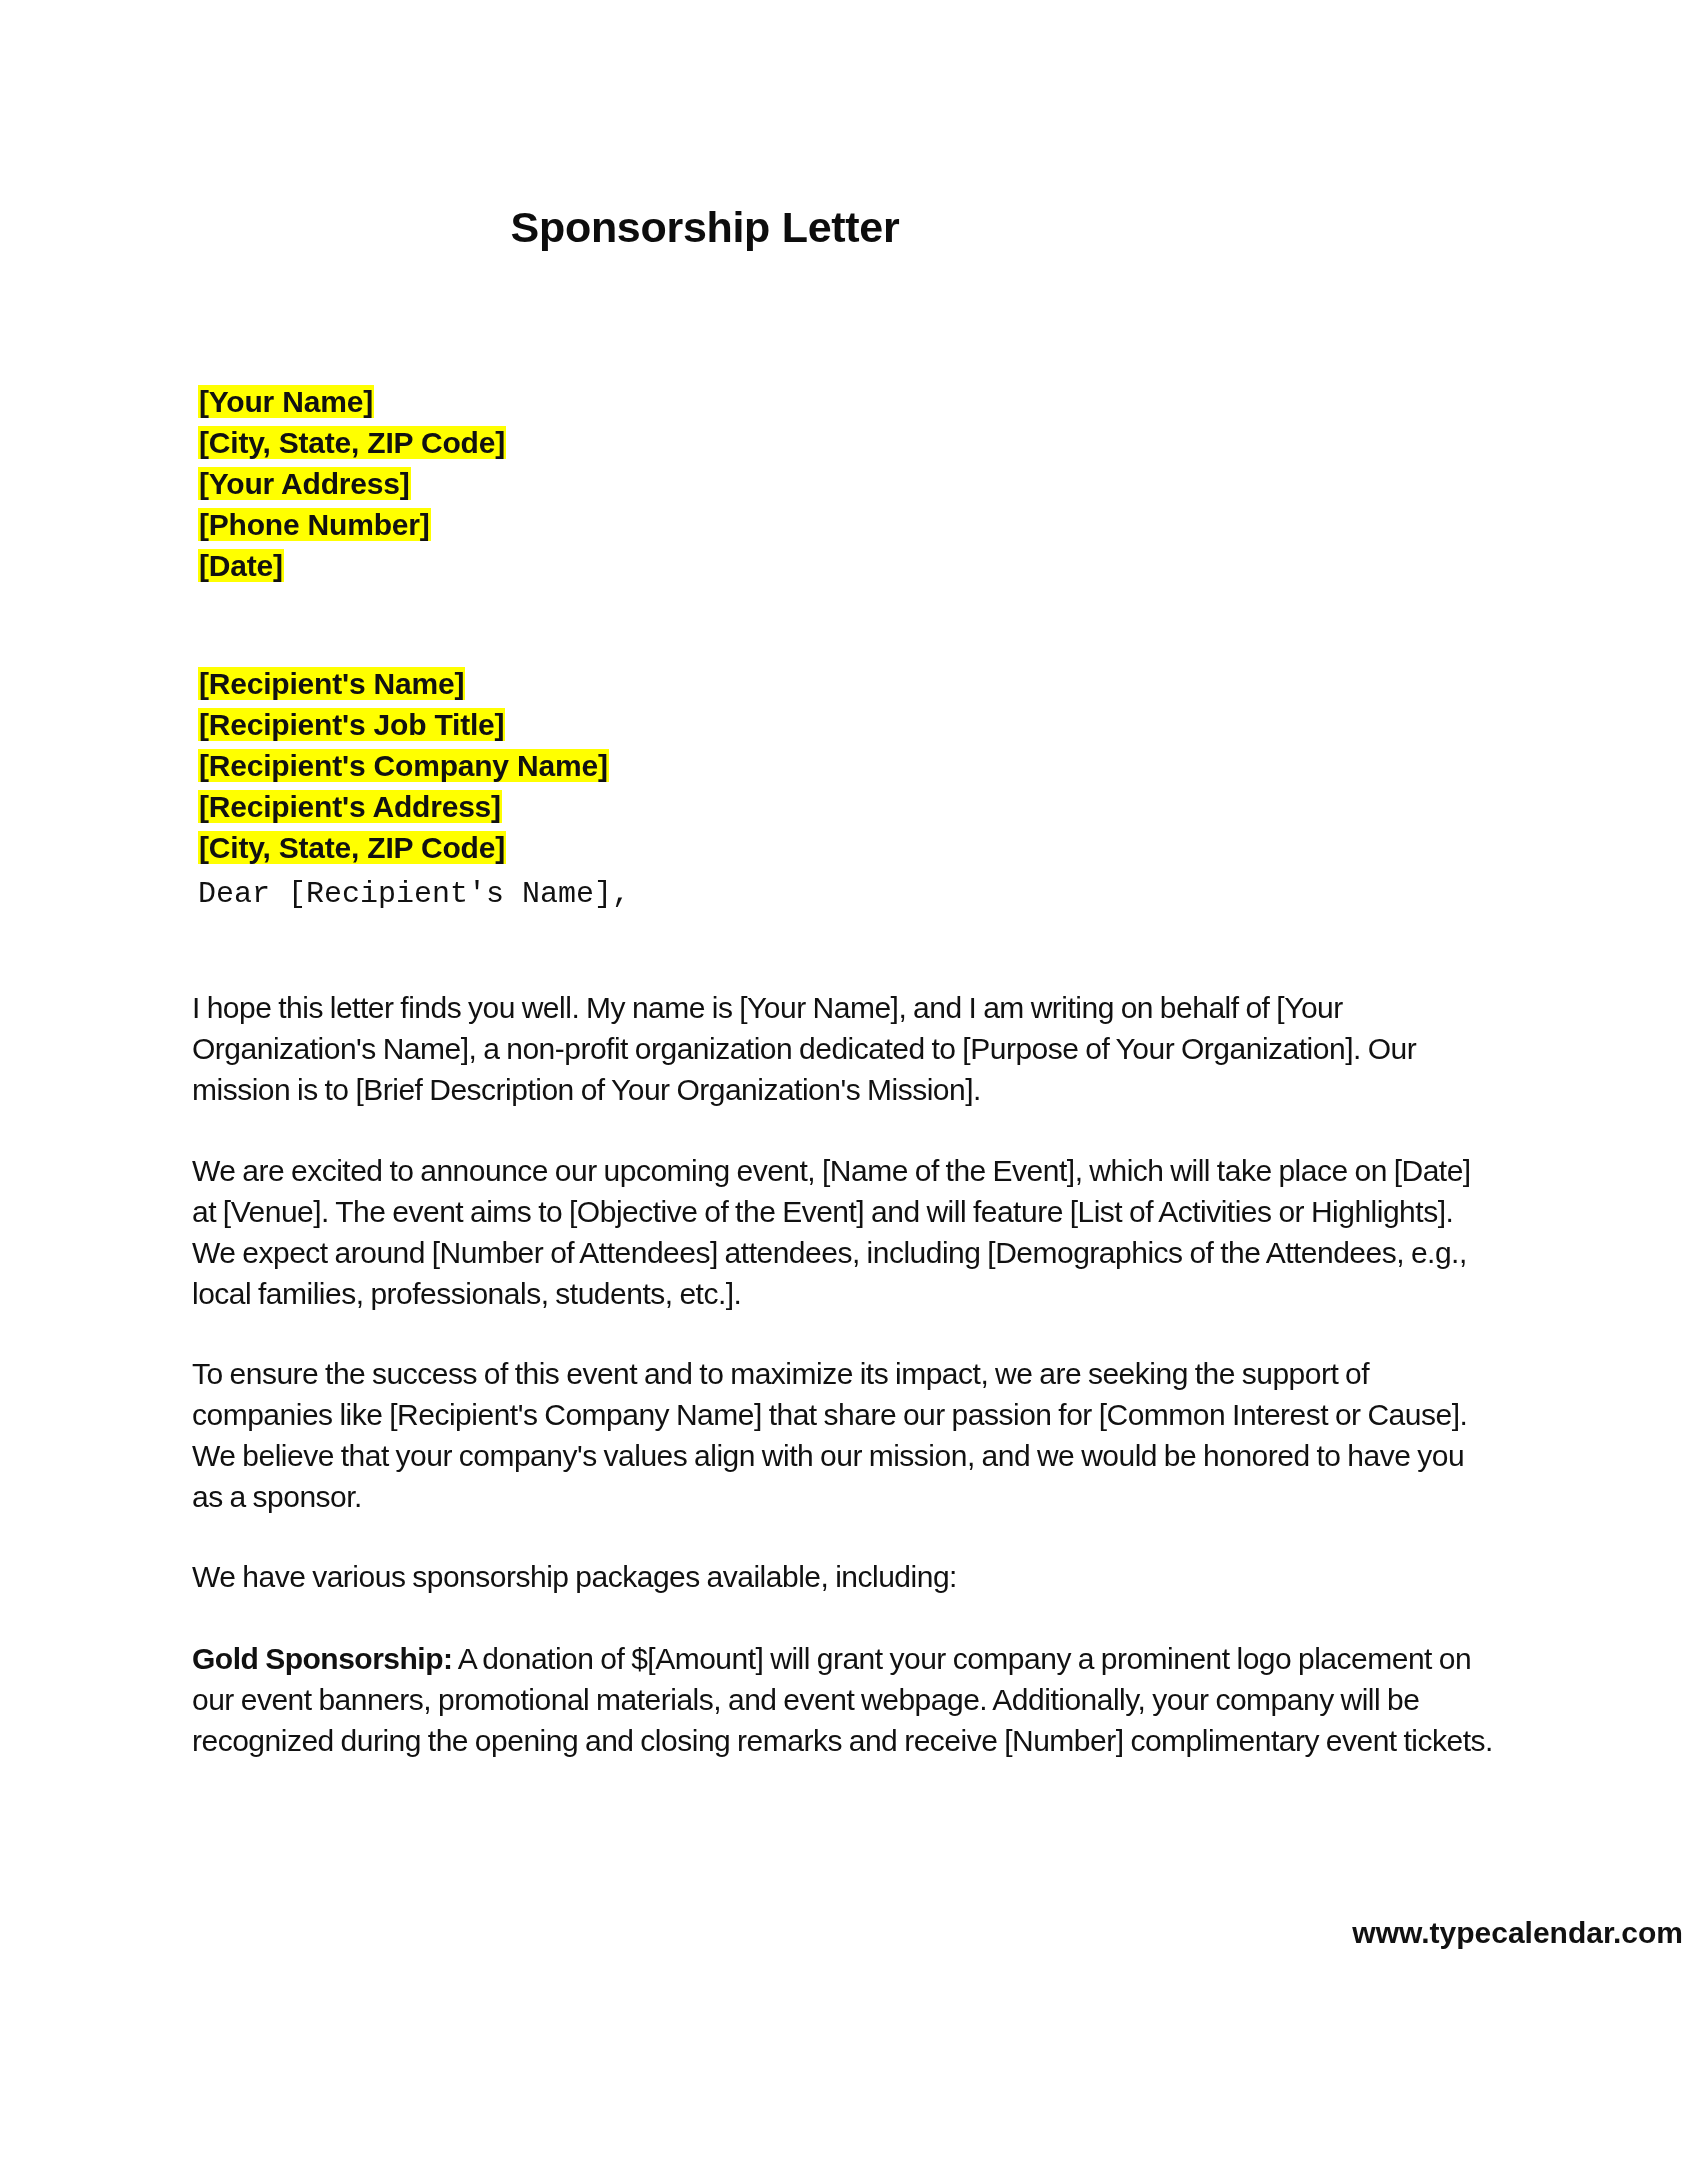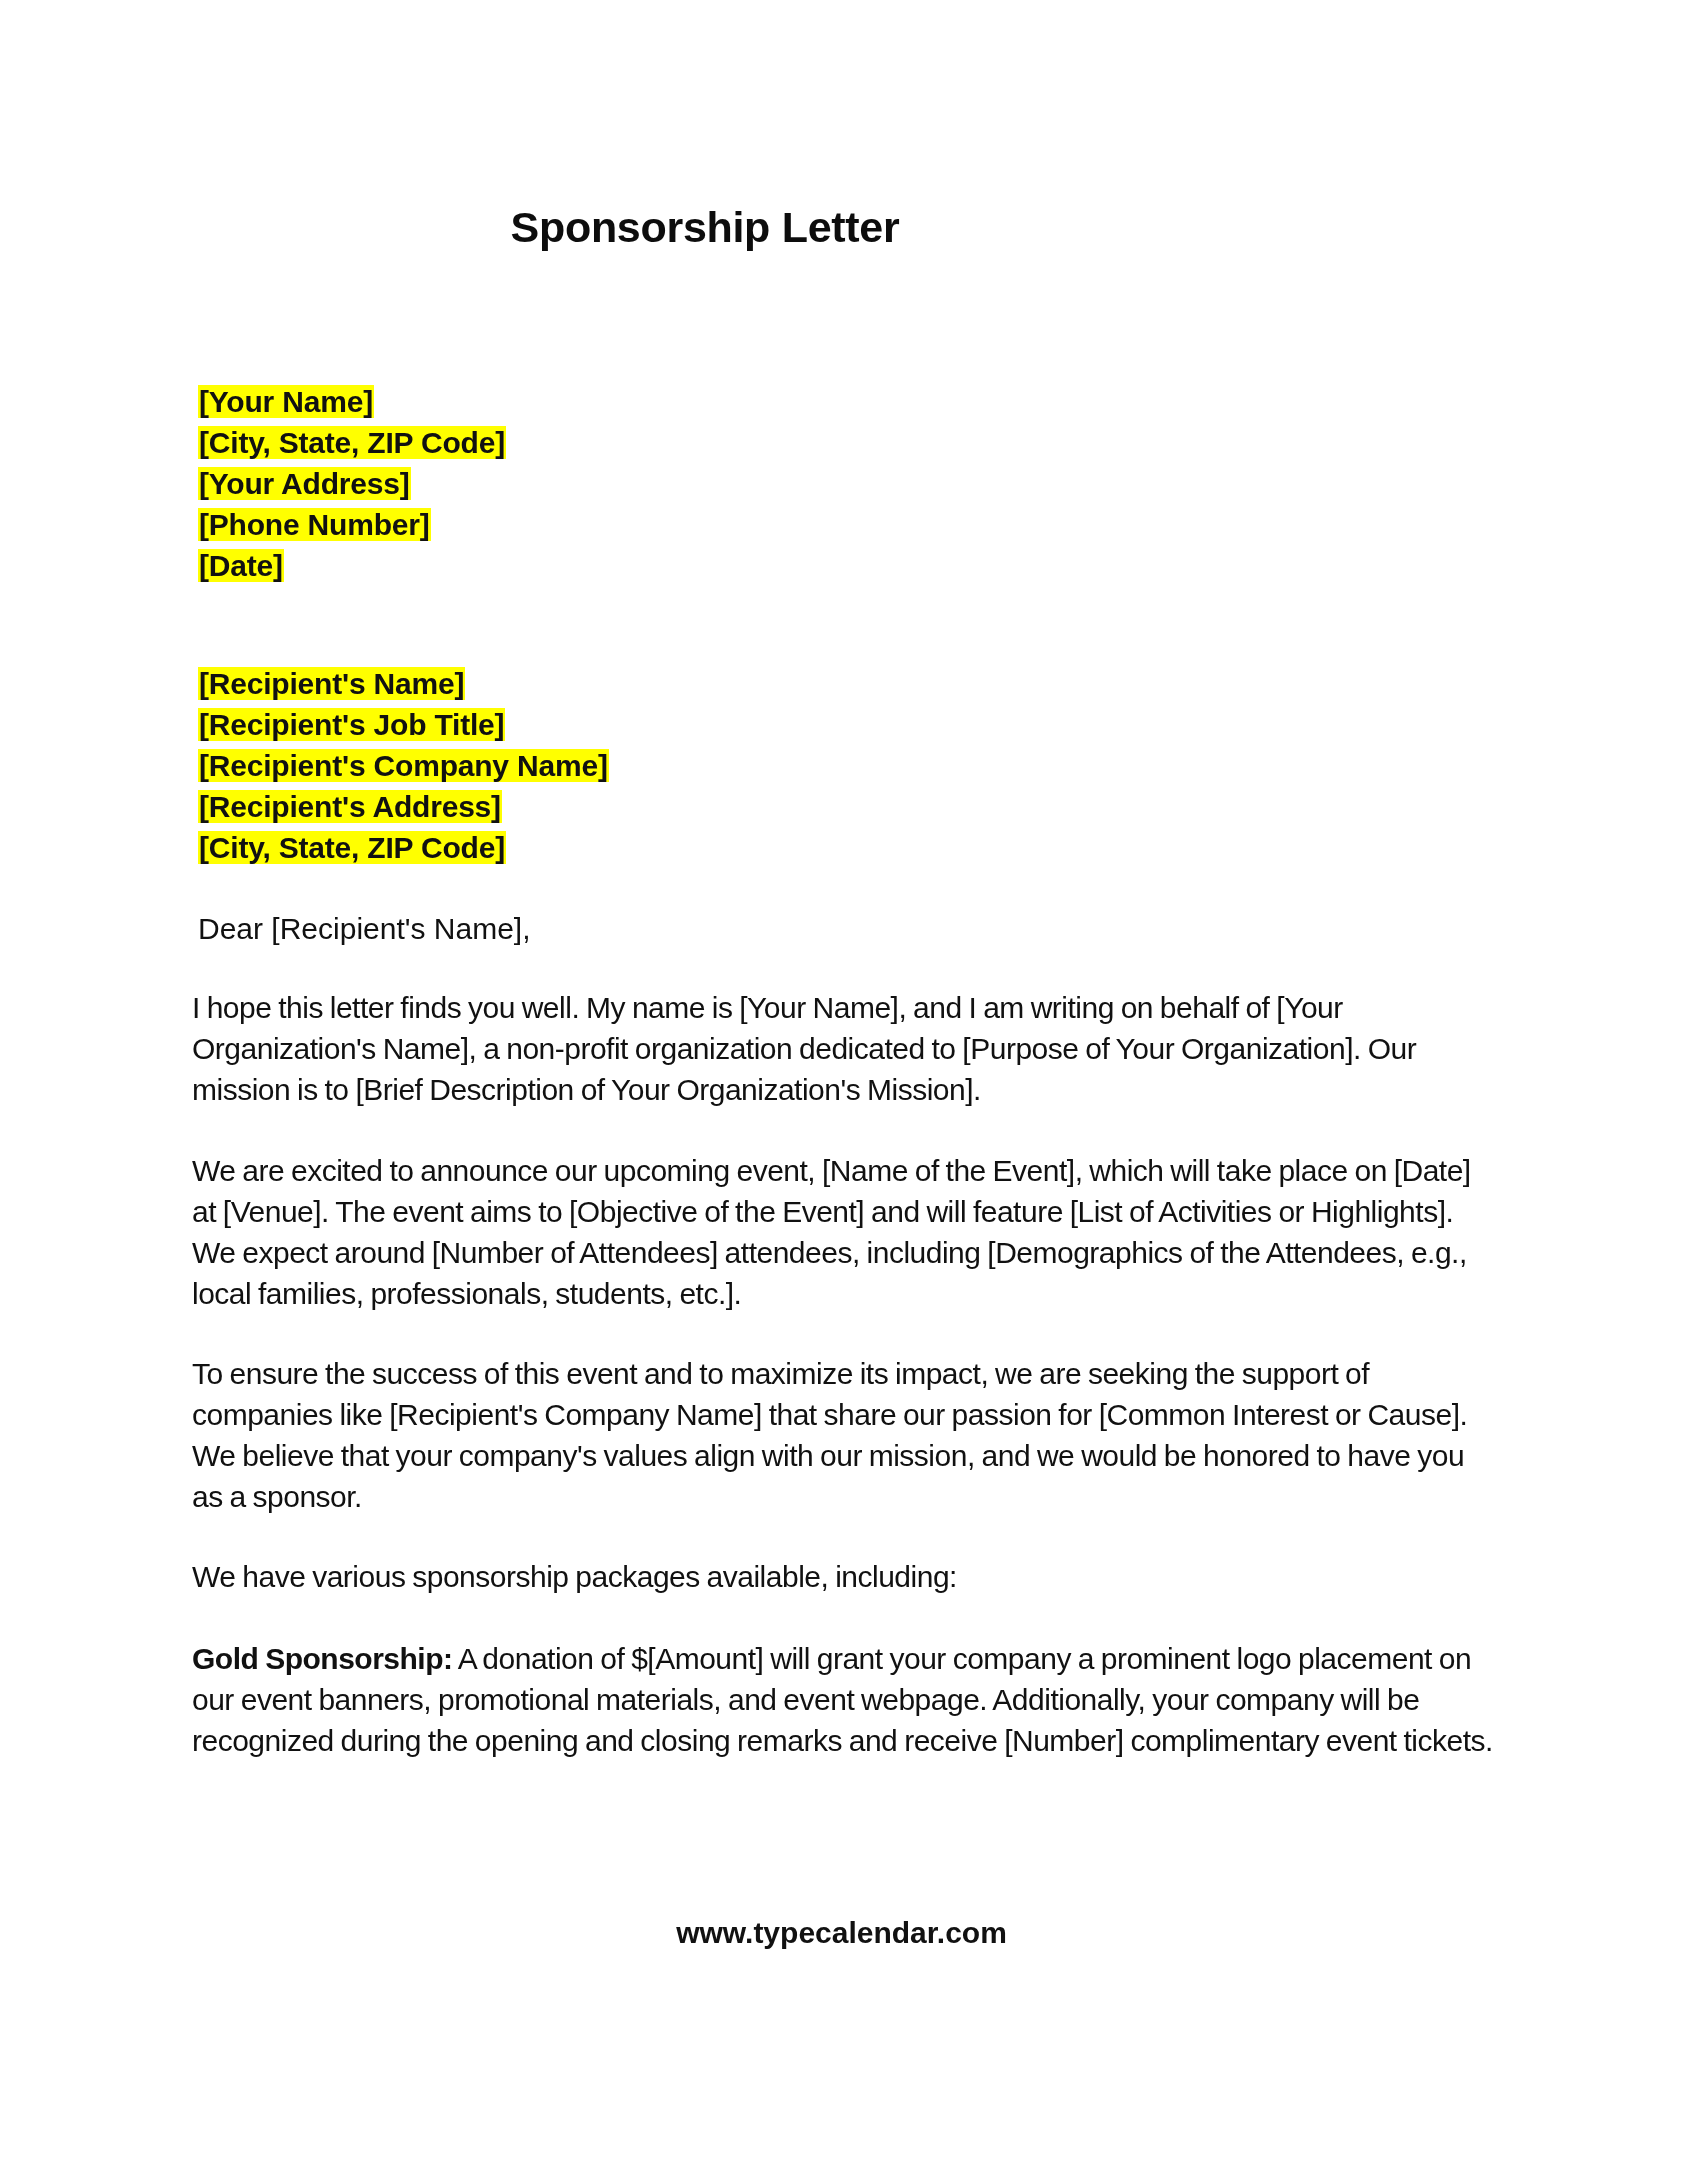--- a/index.html
+++ b/index.html
@@ -45,42 +45,42 @@
     }
     .hl {
       background: #ffff00;
       font-weight: bold;
       color: #111111;
       padding: 0 1px;
       letter-spacing: -0.2px;
     }
     .sender { top: 381px; }
     .recipient { top: 663px; }
-    .salutation { top: 908px; }
+    .salutation { top: 874px; font-family: Liberation Mono, monospace; }
     .para {
       position: absolute;
       left: 192px;
       width: 1307px;
       font-size: 30px;
       line-height: 41px;
       letter-spacing: -0.5px;
       word-spacing: -1px;
     }
     .p1 { top: 987px; }
     .p2 { top: 1150px; }
     .p3 { top: 1353px; }
     .p4 { top: 1556px; }
     .p5 { top: 1638px; }
     .bold-lead { font-weight: bold; }
     .footer {
       position: absolute;
       top: 1916px;
       left: 0;
       width: 1683px;
-      text-align: center;
+      text-align: right;
       font-size: 30px;
       font-weight: bold;
       color: #111111;
     }
   </style>
 </head>
 <body>
 
 <div class="page">
 

